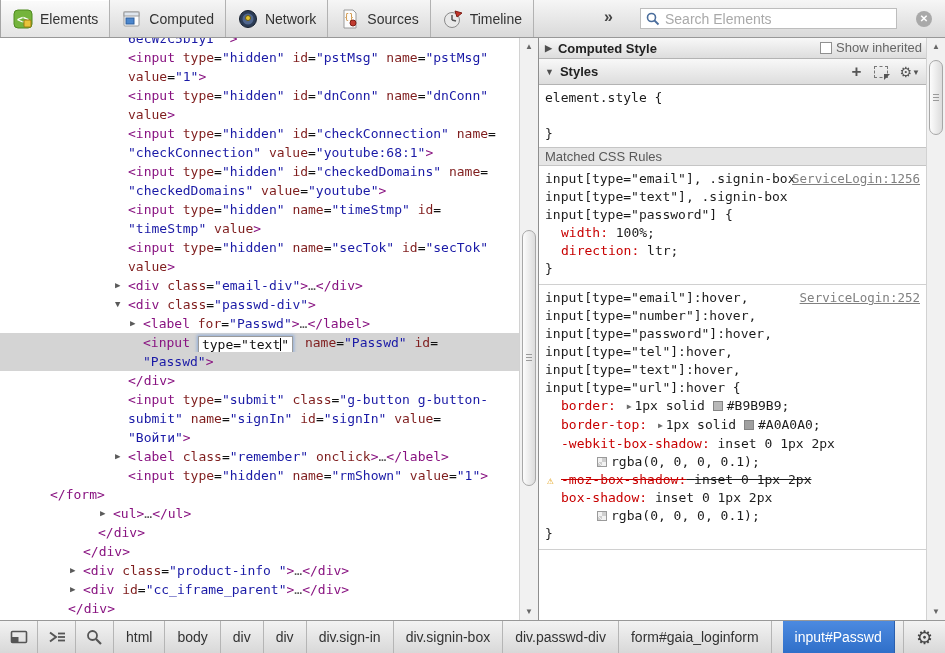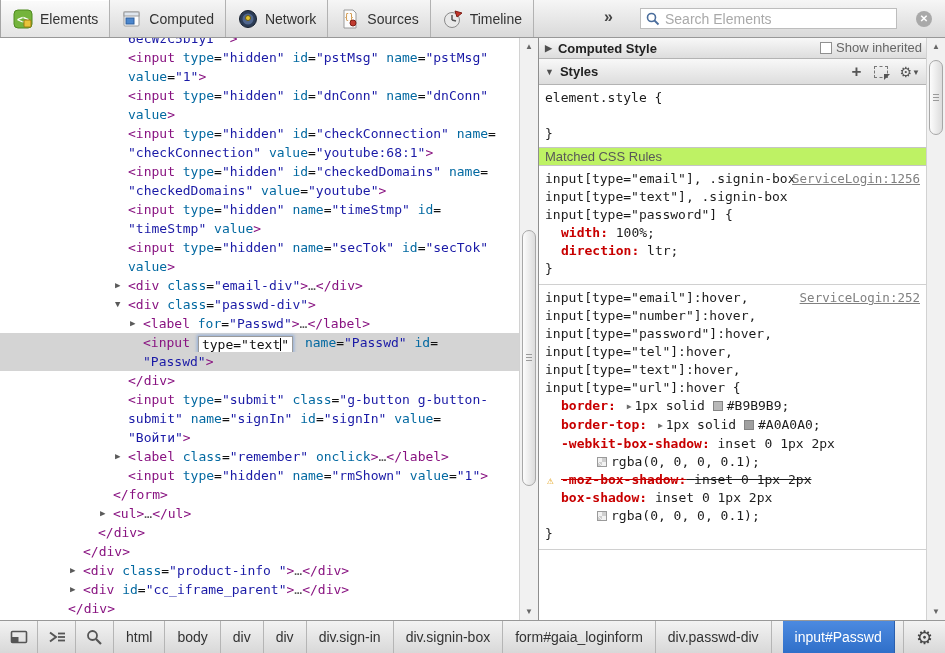--- a/index.html
+++ b/index.html
@@ -30,21 +30,21 @@
   
   #main { position:absolute; left:0; top:38px; width:945px; height:582px; }
 
   #left-panel { position:absolute; left:0; top:0; width:539px; height:582px; background:#fff;
                 border-right:1px solid #8e8e8e; overflow:hidden; }
   #code { position:absolute; left:0; top:-9px; width:519px;
           font-family:"DejaVu Sans Mono",monospace; font-size:13px; line-height:19px; }
   .code-line { position:relative; height:19px; white-space:pre; }
   .code-line.hl { background:#d4d4d4; }
   .tree-arrow { position:absolute; top:0; font-size:9px; color:#5a5a5a; line-height:19px; }
-  .tk-tag{ color:#881280; } .tk-attr{ color:#0369a1; } .tk-val{ color:#1a1aa6; }
+  .tk-tag{ color:#881280; } .tk-attr{ color:#7f1d1d; } .tk-val{ color:#1a1aa6; }
   .tk-plain{ color:#111; } .tk-ellipsis{ color:#555; }
   .editbox { display:inline-block; background:#fff; border:1px solid #9a9a9a; height:17px;
              line-height:15px; padding:0 3px; margin:0 4px 0 8px; vertical-align:-2px;
              box-shadow:0 0 3px 1px rgba(90,140,220,.55); color:#111; }
   .caret { display:inline-block; width:1px; height:13px; background:#000; vertical-align:-2px; }
 
   
   .vscroll { position:absolute; top:0; bottom:0; width:19px; background:#f1f1f1;
              border-left:1px solid #d2d2d2; }
   #left-scroll { right:0; }
@@ -74,29 +74,29 @@
   #add-rule { font-size:17px; font-weight:bold; color:#555; }
   #state-toggle { width:14px; height:12px; border:1px dashed #777; position:relative; }
   #state-toggle:after { content:""; position:absolute; right:-3px; bottom:-3px; width:0; height:0;
                         border-left:6px solid #555; border-bottom:6px solid transparent; }
   #styles-gear { font-size:14px; }
   #styles-gear small { font-size:8px; vertical-align:2px; }
 
   .cssmono { font-family:"DejaVu Sans Mono",monospace; font-size:13px; line-height:18px; color:#1c1c1c; }
   #element-style { padding:4px 6px; border-bottom:0; }
   .blank-line { height:18px; }
-  #matched-bar { height:19px; line-height:18px; background:#bef264; border-top:1px solid #c5c5c5;
+  #matched-bar { height:19px; line-height:18px; background:#e5e5e5; border-top:1px solid #c5c5c5;
                  border-bottom:1px solid #c5c5c5; color:#585858; font-size:13px; padding-left:6px; }
   .rule { position:relative; padding:4px 6px 6px 6px; border-bottom:1px solid #d0d0d0; }
   .rule-link { position:absolute; right:6px; top:4px; color:#808080; text-decoration:underline;
                font-family:"DejaVu Sans Mono",monospace; font-size:12.5px; }
   .sel-line { white-space:pre; }
   .prop-line { position:relative; margin-left:16px; white-space:pre-wrap; }
   .prop-line.cont { margin-left:40px;padding-left:12px; }
-  .prop-name { color:#c80000;font-weight:bold; }
+  .prop-name { color:#c80000; }
   .struck { text-decoration:line-through; }
   .pexp { font-size:8px; color:#6d6d6d; margin:0 3px; vertical-align:1px; }
   .swatch { display:inline-block; width:10px; height:10px; border:1px solid #848484;
             margin-right:4px; vertical-align:-1px; }
   .checker { display:inline-block; width:10px; height:10px; border:1px solid #9a9a9a;
              margin-right:4px; vertical-align:-1px; background-color:#f2f2f2;
              background-image:linear-gradient(45deg,#cfcfcf 25%,transparent 25%,transparent 75%,#cfcfcf 75%),
                               linear-gradient(45deg,#cfcfcf 25%,transparent 25%,transparent 75%,#cfcfcf 75%);
              background-size:8px 8px; background-position:0 0,4px 4px; }
   .warn-icon { position:absolute; left:-14px; top:1px; font-size:11px; color:#e3a117;
@@ -207,21 +207,21 @@
           <div class="code-line" style="padding-left: 128px;"><span class="tree-arrow" style="left: 115px;">▼</span><span class="tk-tag">&lt;div</span><span class="tk-plain"> </span><span class="tk-attr">class</span><span class="tk-plain">=</span><span class="tk-val">"passwd-div"</span><span class="tk-tag">&gt;</span></div>
           <div class="code-line" style="padding-left: 143px;"><span class="tree-arrow" style="left: 130px;">▶</span><span class="tk-tag">&lt;label</span><span class="tk-plain"> </span><span class="tk-attr">for</span><span class="tk-plain">=</span><span class="tk-val">"Passwd"</span><span class="tk-tag">&gt;</span><span class="tk-ellipsis">…</span><span class="tk-tag">&lt;/label&gt;</span></div>
           <div class="code-line hl" style="padding-left: 143px;"><span class="tk-tag">&lt;input</span><span class="editbox"><span>type="text</span><span class="caret"></span><span>"</span></span><span class="tk-plain"> </span><span class="tk-attr">name</span><span class="tk-plain">=</span><span class="tk-val">"Passwd"</span><span class="tk-plain"> </span><span class="tk-attr">id</span><span class="tk-plain">=</span></div>
           <div class="code-line hl" style="padding-left: 143px;"><span class="tk-val">"Passwd"</span><span class="tk-tag">&gt;</span></div>
           <div class="code-line" style="padding-left: 128px;"><span class="tk-tag">&lt;/div&gt;</span></div>
           <div class="code-line" style="padding-left: 128px;"><span class="tk-tag">&lt;input</span><span class="tk-plain"> </span><span class="tk-attr">type</span><span class="tk-plain">=</span><span class="tk-val">"submit"</span><span class="tk-plain"> </span><span class="tk-attr">class</span><span class="tk-plain">=</span><span class="tk-val">"g-button g-button-</span></div>
           <div class="code-line" style="padding-left: 128px;"><span class="tk-val">submit"</span><span class="tk-plain"> </span><span class="tk-attr">name</span><span class="tk-plain">=</span><span class="tk-val">"signIn"</span><span class="tk-plain"> </span><span class="tk-attr">id</span><span class="tk-plain">=</span><span class="tk-val">"signIn"</span><span class="tk-plain"> </span><span class="tk-attr">value</span><span class="tk-plain">=</span></div>
           <div class="code-line" style="padding-left: 128px;"><span class="tk-val">"Войти"</span><span class="tk-tag">&gt;</span></div>
           <div class="code-line" style="padding-left: 128px;"><span class="tree-arrow" style="left: 115px;">▶</span><span class="tk-tag">&lt;label</span><span class="tk-plain"> </span><span class="tk-attr">class</span><span class="tk-plain">=</span><span class="tk-val">"remember"</span><span class="tk-plain"> </span><span class="tk-attr">onclick</span><span class="tk-tag">&gt;</span><span class="tk-ellipsis">…</span><span class="tk-tag">&lt;/label&gt;</span></div>
           <div class="code-line" style="padding-left: 128px;"><span class="tk-tag">&lt;input</span><span class="tk-plain"> </span><span class="tk-attr">type</span><span class="tk-plain">=</span><span class="tk-val">"hidden"</span><span class="tk-plain"> </span><span class="tk-attr">name</span><span class="tk-plain">=</span><span class="tk-val">"rmShown"</span><span class="tk-plain"> </span><span class="tk-attr">value</span><span class="tk-plain">=</span><span class="tk-val">"1"</span><span class="tk-tag">&gt;</span></div>
-          <div class="code-line" style="padding-left: 113px;"><span class="tk-tag">&lt;/form&gt;</span></div>
+          <div class="code-line" style="padding-left: 50px;"><span class="tk-tag">&lt;/form&gt;</span></div>
           <div class="code-line" style="padding-left: 113px;"><span class="tree-arrow" style="left: 100px;">▶</span><span class="tk-tag">&lt;ul&gt;</span><span class="tk-ellipsis">…</span><span class="tk-tag">&lt;/ul&gt;</span></div>
           <div class="code-line" style="padding-left: 98px;"><span class="tk-tag">&lt;/div&gt;</span></div>
           <div class="code-line" style="padding-left: 83px;"><span class="tk-tag">&lt;/div&gt;</span></div>
           <div class="code-line" style="padding-left: 83px;"><span class="tree-arrow" style="left: 70px;">▶</span><span class="tk-tag">&lt;div</span><span class="tk-plain"> </span><span class="tk-attr">class</span><span class="tk-plain">=</span><span class="tk-val">"product-info "</span><span class="tk-tag">&gt;</span><span class="tk-ellipsis">…</span><span class="tk-tag">&lt;/div&gt;</span></div>
           <div class="code-line" style="padding-left: 83px;"><span class="tree-arrow" style="left: 70px;">▶</span><span class="tk-tag">&lt;div</span><span class="tk-plain"> </span><span class="tk-attr">id</span><span class="tk-plain">=</span><span class="tk-val">"cc_iframe_parent"</span><span class="tk-tag">&gt;</span><span class="tk-ellipsis">…</span><span class="tk-tag">&lt;/div&gt;</span></div>
           <div class="code-line" style="padding-left: 68px;"><span class="tk-tag">&lt;/div&gt;</span></div>
         </div>
       <div id="left-scroll" class="vscroll">
         <div class="sb-arrow sb-up">▲</div>
         <div class="sb-thumb" style="top:192px;height:256px;">
@@ -315,22 +315,22 @@
           <line x1="10" y1="10" x2="15" y2="15" stroke="#555" stroke-width="2.2"></line>
         </svg>
     </div>
     <div id="crumbs" style="display:flex;align-items:stretch;">
         <div class="crumb">html</div>
         <div class="crumb">body</div>
         <div class="crumb">div</div>
         <div class="crumb">div</div>
         <div class="crumb">div.sign-in</div>
         <div class="crumb">div.signin-box</div>
+        <div class="crumb">div.passwd-div</div>
         <div class="crumb">form#gaia_loginform</div>
-        <div class="crumb">div.passwd-div</div>
         <div class="crumb selected">input#Passwd</div>
       </div>
     <div id="sb-spacer"></div>
     <div id="gear-btn">
       <span>⚙</span>
     </div>
   </div>
 
 </div>
 

